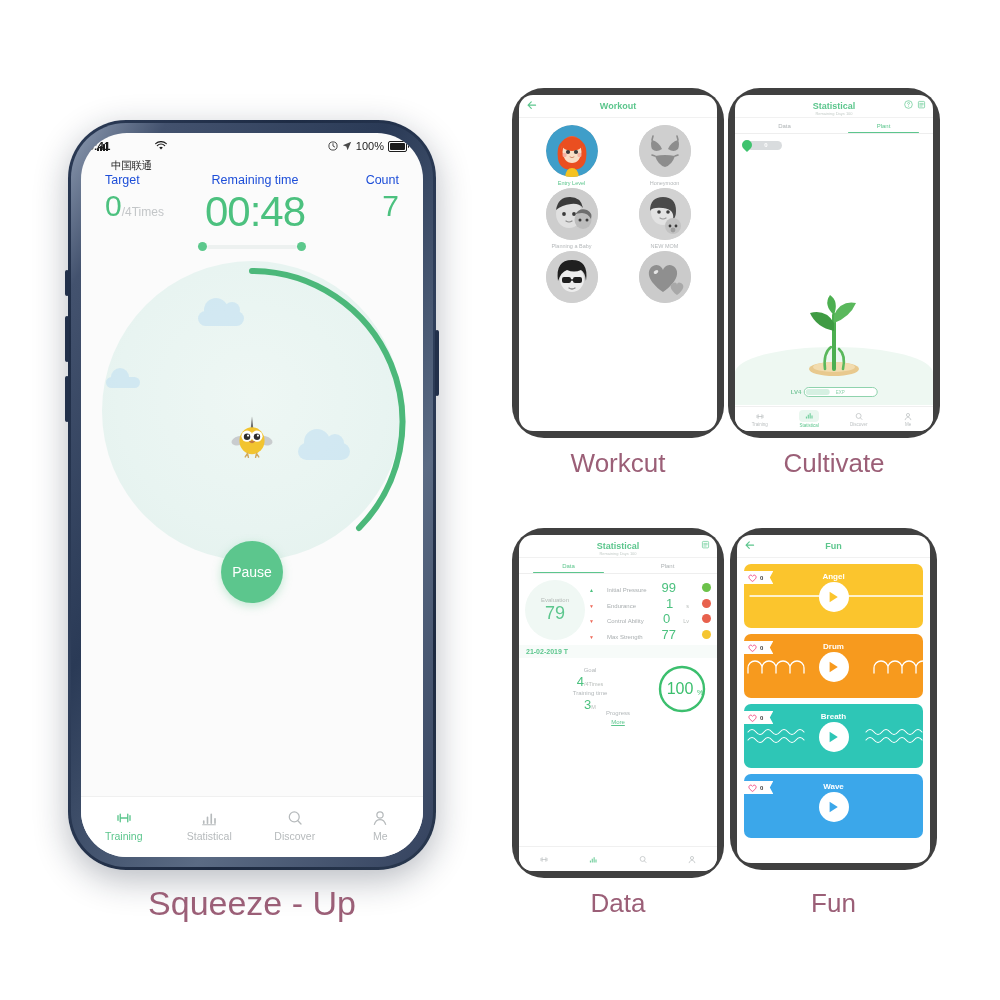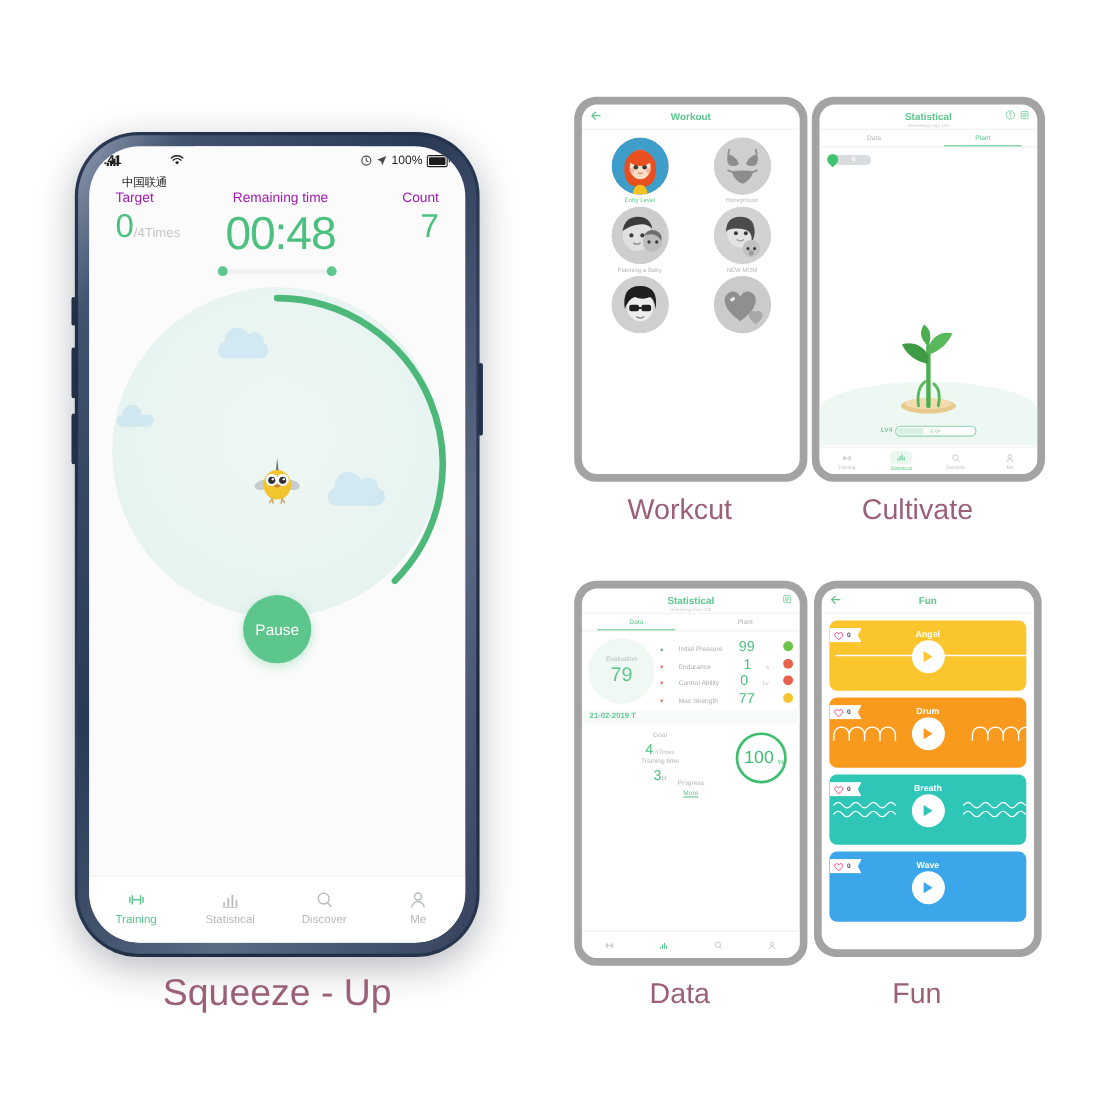--- a/index.html
+++ b/index.html
@@ -51,21 +51,21 @@
   .carrier{font-size:10.5px;letter-spacing:-.3px;margin-top:40px;}
   .batt{width:17px;height:9px;border:1px solid #1c1c1c;border-radius:2px;position:relative;}
   .batt:after{content:"";position:absolute;right:-3px;top:2px;width:1.5px;height:4px;background:#1c1c1c;border-radius:0 1px 1px 0;}
   .batt i{position:absolute;left:1px;top:1px;bottom:1px;right:1px;background:#1c1c1c;border-radius:1px;}
 
   
   .metrics{display:flex;align-items:flex-start;padding:14px 24px 0 24px;}
   .metric{flex:1;text-align:center;}
   .metric.left{text-align:left;flex:0 0 80px;}
   .metric.right{text-align:right;flex:0 0 74px;}
-  .m-label{font-size:12.5px;color:#a21caf;margin-bottom:4px;}
+  .m-label{font-size:12.5px;color:#1d4ed8;margin-bottom:4px;}
   .m-val{color:#4cc17f;line-height:1;}
   .m-big{font-size:30px;font-weight:300;}
   .m-timer{font-size:42px;font-weight:300;letter-spacing:-1px;}
   .m-unit{font-size:12px;color:#c3c6c8;}
   .dots{display:flex;align-items:center;justify-content:center;gap:0;margin:9px auto 0;width:108px;}
   .dot{width:9px;height:9px;border-radius:50%;background:#5cc88c;}
   .dot-line{flex:1;height:4px;background:#edf1f0;border-radius:2px;}
 
   
   .circle-area{position:relative;height:348px;margin-top:2px;}
@@ -99,22 +99,22 @@
   .tabbar{
     position:absolute;left:0;right:0;bottom:0;height:56px;
     background:#fff;border-top:1px solid #f0f0f0;
     display:flex;align-items:center;padding-bottom:4px;
   }
   .tabitem{flex:1;display:flex;flex-direction:column;align-items:center;gap:3px;color:#b6babc;font-size:10.5px;}
   .tabitem.active{color:#5cc68d;}
 
   
   .mini{
-    position:absolute;border-radius:20px;background:#a3a3a3;
-    padding:7px;box-sizing:border-box;margin-left:10px;
+    position:absolute;border-radius:32px;background:#404040;
+    padding:7px;box-sizing:border-box;
   }
   .mini-screen{
     width:100%;height:100%;background:#fff;border-radius:14px;overflow:hidden;
     position:relative;font-size:7px;color:#9aa0a2;
   }
   .m-workout{left:512px;top:88px;width:212px;height:350px;}
   .m-cultivate{left:728px;top:88px;width:212px;height:350px;}
   .m-data{left:512px;top:528px;width:212px;height:350px;}
   .m-fun{left:730px;top:528px;width:207px;height:342px;}
 

